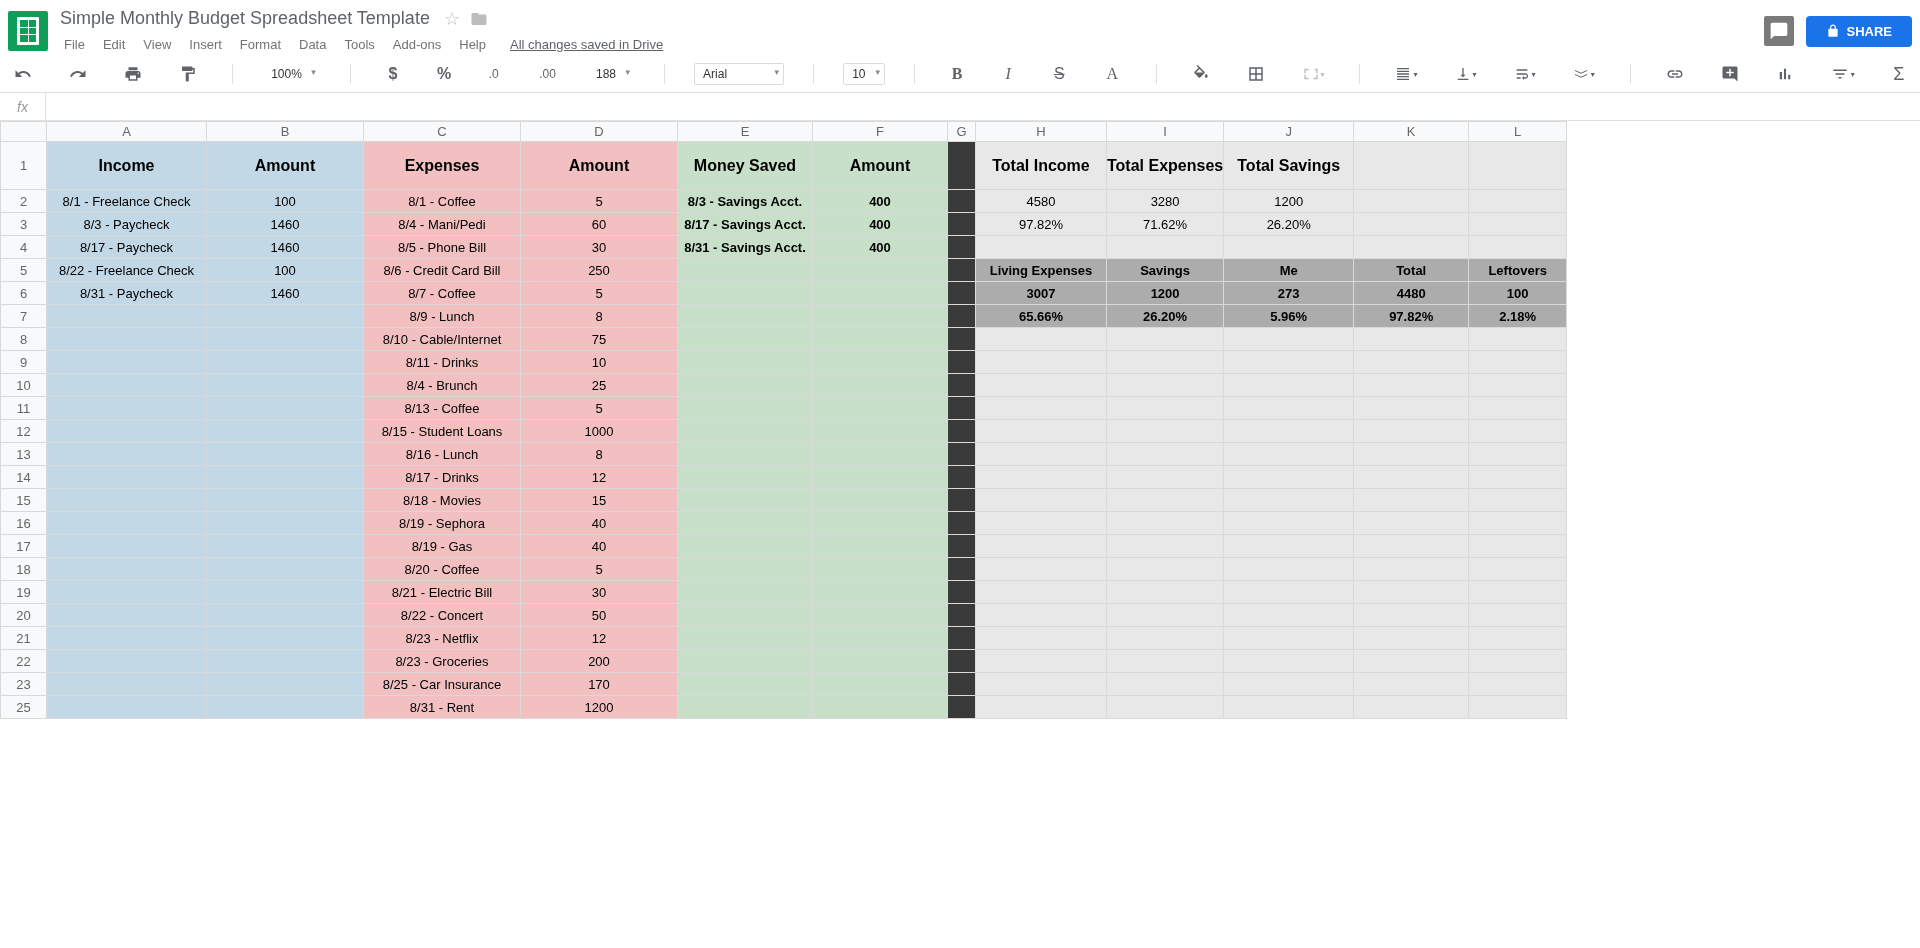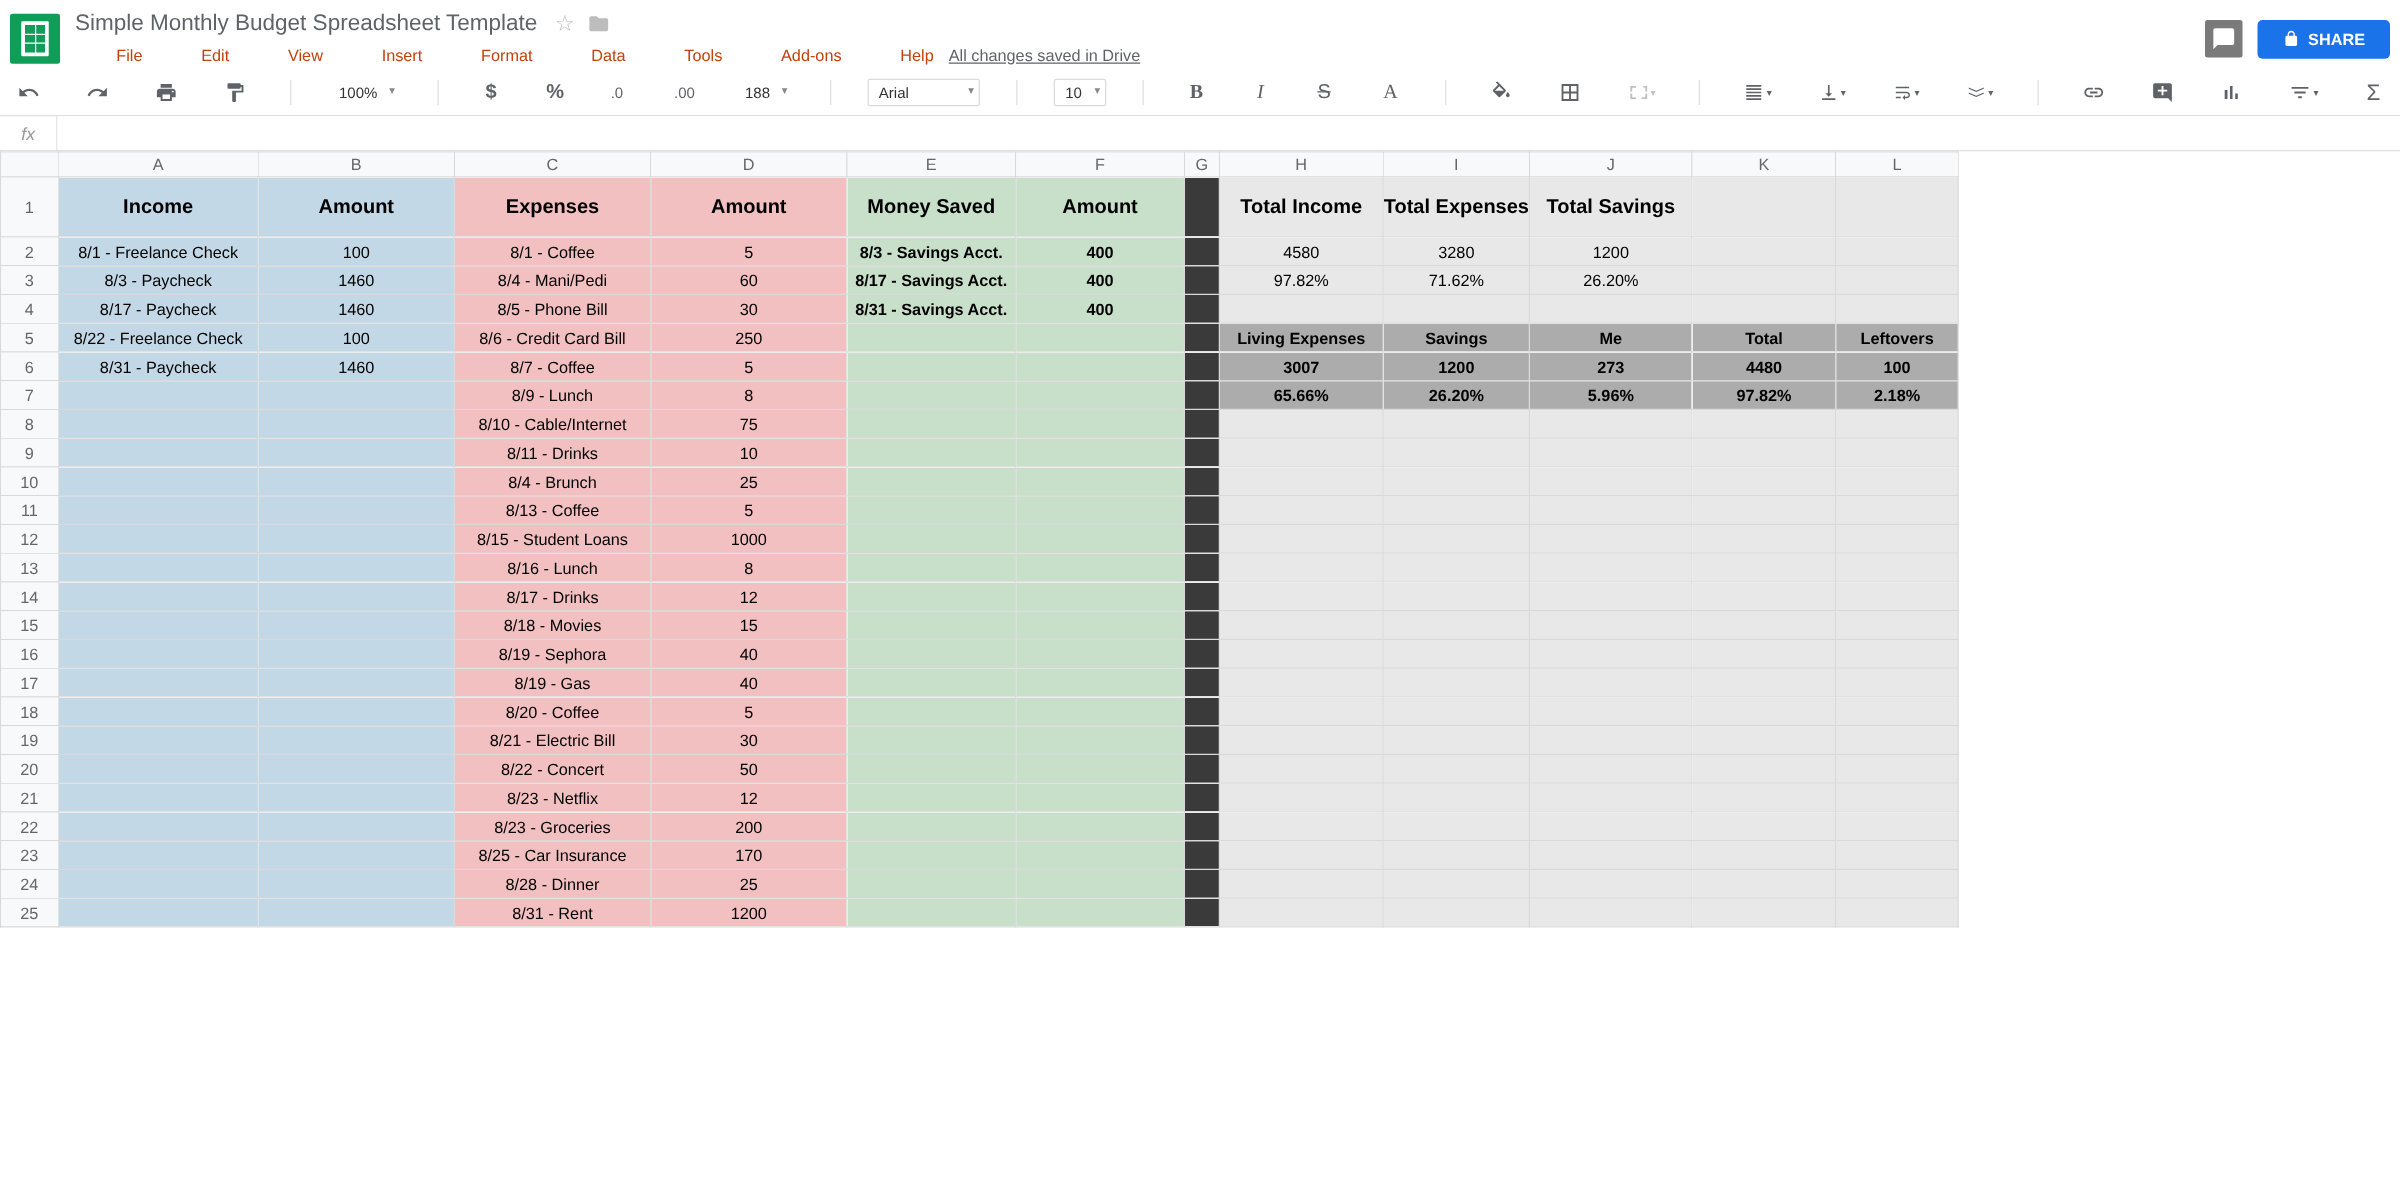--- a/index.html
+++ b/index.html
@@ -7,22 +7,22 @@
 .header { display: flex; align-items: center; padding: 6px 8px 0 8px; }
 .logo { width: 40px; height: 40px; background: #0f9d58; border-radius: 2px; display: flex; align-items: center; justify-content: center; margin-right: 8px; position: relative; }
 .logo-inner { width: 22px; height: 28px; background: #fff; border-radius: 1px; display: grid; grid-template-columns: 1fr 1fr; grid-template-rows: 1fr 1fr 1fr; gap: 1px; padding: 3px; }
 .logo-cell { background: #0f9d58; }
 .title-area { flex: 1; }
 .title-row { display: flex; align-items: center; gap: 10px; }
 .doc-title { font-size: 18px; color: #5f6368; padding: 2px 4px; border-radius: 3px; }
 .star-icon { color: #bdbdbd; font-size: 18px; cursor: pointer; }
 .folder-icon { color: #bdbdbd; font-size: 18px; cursor: pointer; }
 .menu-row { display: flex; align-items: center; gap: 2px; margin-top: 2px; }
-.menu-item { padding: 4px 8px; font-size: 13px; color: #c2410c; cursor: pointer; border-radius: 2px; margin-left: 29px; }
-.saved-text { margin-left: 2px; color: #5f6368; font-size: 13px; text-decoration: underline; cursor: pointer; }
+.menu-item { padding: 4px 8px; font-size: 13px; color: #737373; cursor: pointer; border-radius: 2px; }
+.saved-text { margin-left: 14px; color: #5f6368; font-size: 13px; text-decoration: underline; cursor: pointer; }
 .comment-btn { width: 30px; height: 30px; background: #7a7a7a; color: #fff; display: flex; align-items: center; justify-content: center; border-radius: 2px; cursor: pointer; font-size: 18px; margin-right: 12px; }
 .share-btn { background: #1a73e8; color: #fff; padding: 8px 20px; border-radius: 4px; font-weight: bold; font-size: 13px; cursor: pointer; display: flex; align-items: center; gap: 6px; border: none; }
 .toolbar { display: flex; align-items: center; padding: 5px 8px; border-bottom: 1px solid #e0e0e0; gap: 12px; justify-content: space-between; }
 .tb-btn { padding: 5px 6px; color: #5f6368; cursor: pointer; border-radius: 2px; display: flex; align-items: center; justify-content: center; min-width: 26px; height: 26px; font-size: 16px; }
 .tb-sep { width: 1px; height: 20px; background: #e0e0e0; margin: 0 4px; }
 .tb-select { border: 1px solid transparent; padding: 3px 18px 3px 8px; font-size: 12px; cursor: pointer; position: relative; border-radius: 2px; color: #333; }
 .tb-select:after { content: "▾"; position: absolute; right: 4px; font-size: 9px; color: #888; }
 .tb-select.font { min-width: 90px; border: 1px solid #dadce0; }
 .tb-select.size { min-width: 42px; border: 1px solid #dadce0; }
 .text-color-btn { display: flex; flex-direction: column; align-items: center; gap: 0; }
@@ -568,35 +568,20 @@
           <td class="c-E "></td>
           <td class="c-F "></td>
           <td class="c-G "></td>
           <td class="c-H "></td>
           <td class="c-I "></td>
           <td class="c-J "></td>
           <td class="c-K "></td>
           <td class="c-L "></td>
         </tr>
         <tr class="">
-          <th class="row-hdr">24</th>
-          <td class="c-A "></td>
-          <td class="c-B "></td>
-          <td class="c-C ">8/28 - Dinner</td>
-          <td class="c-D ">25</td>
-          <td class="c-E "></td>
-          <td class="c-F "></td>
-          <td class="c-G "></td>
-          <td class="c-H "></td>
-          <td class="c-I "></td>
-          <td class="c-J "></td>
-          <td class="c-K "></td>
-          <td class="c-L "></td>
-        </tr>
-        <tr class="">
           <th class="row-hdr">25</th>
           <td class="c-A "></td>
           <td class="c-B "></td>
           <td class="c-C ">8/31 - Rent</td>
           <td class="c-D ">1200</td>
           <td class="c-E "></td>
           <td class="c-F "></td>
           <td class="c-G "></td>
           <td class="c-H "></td>
           <td class="c-I "></td>

